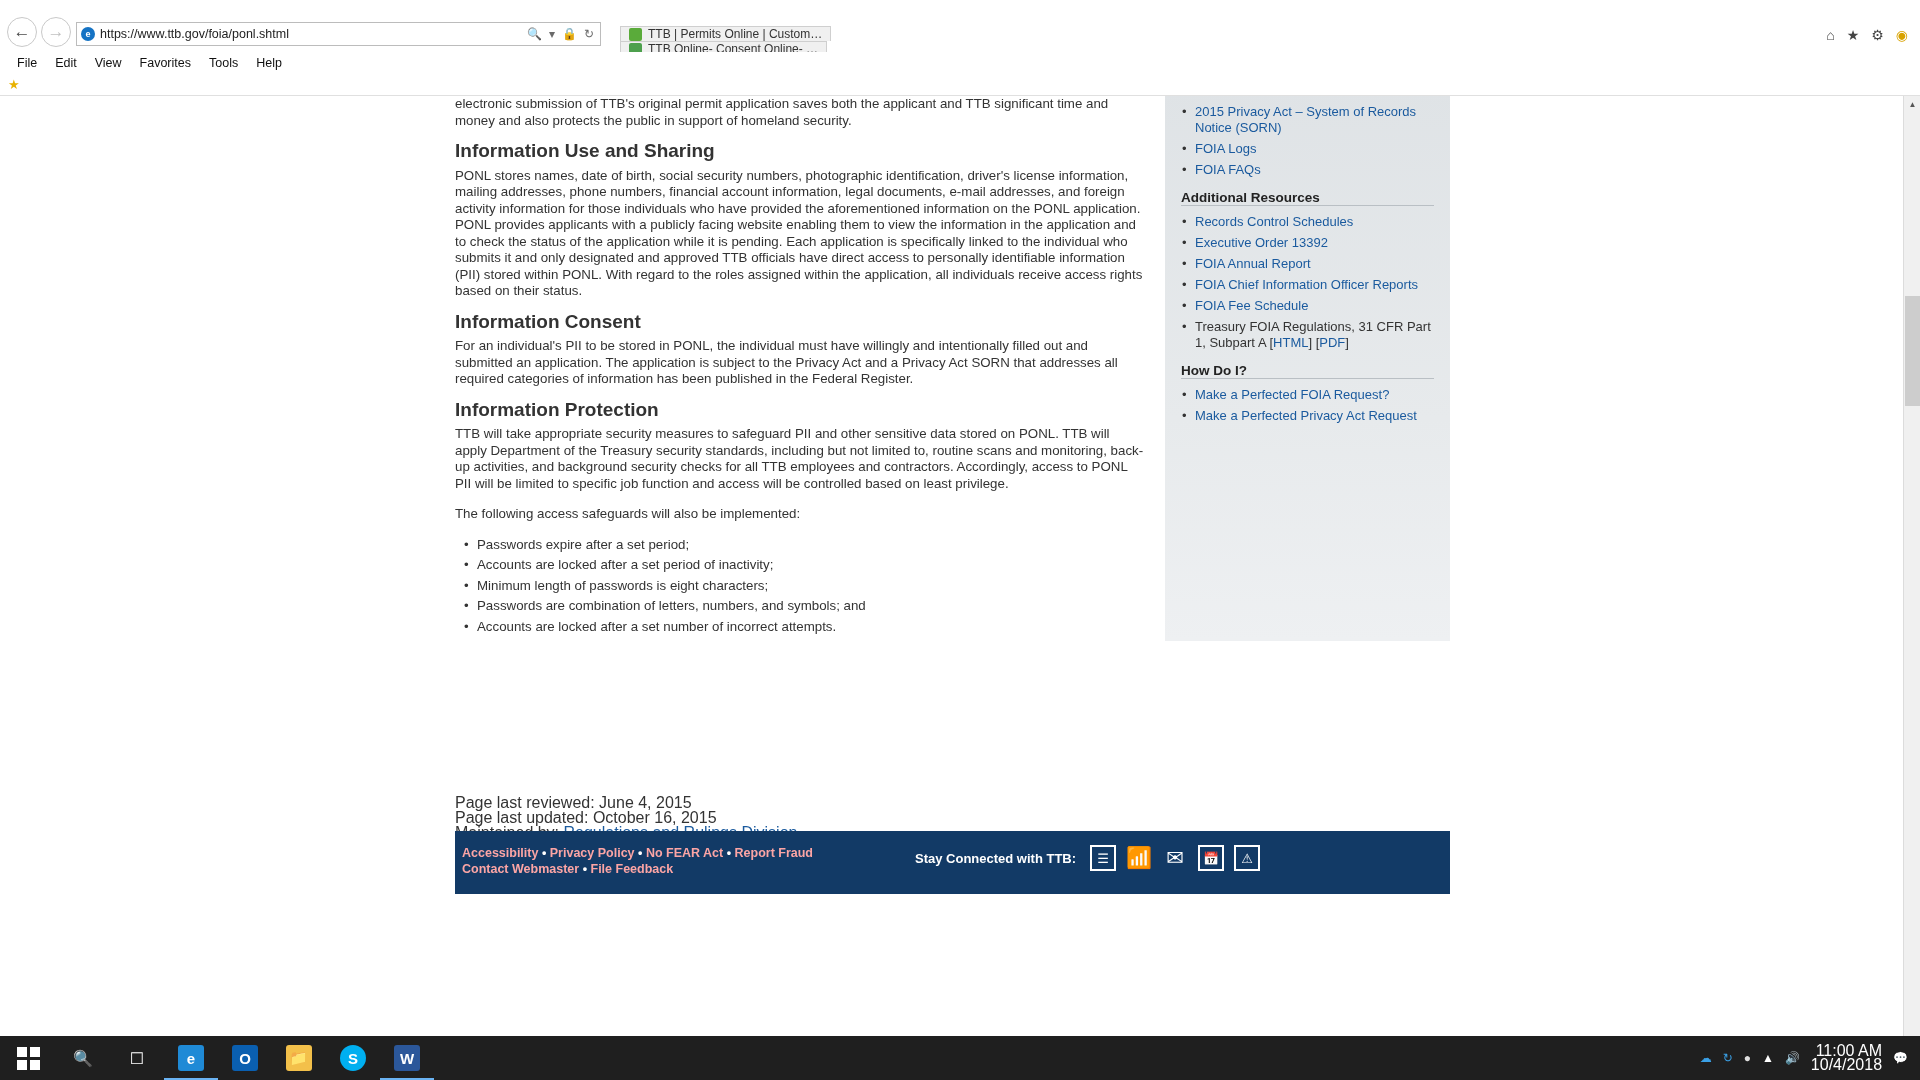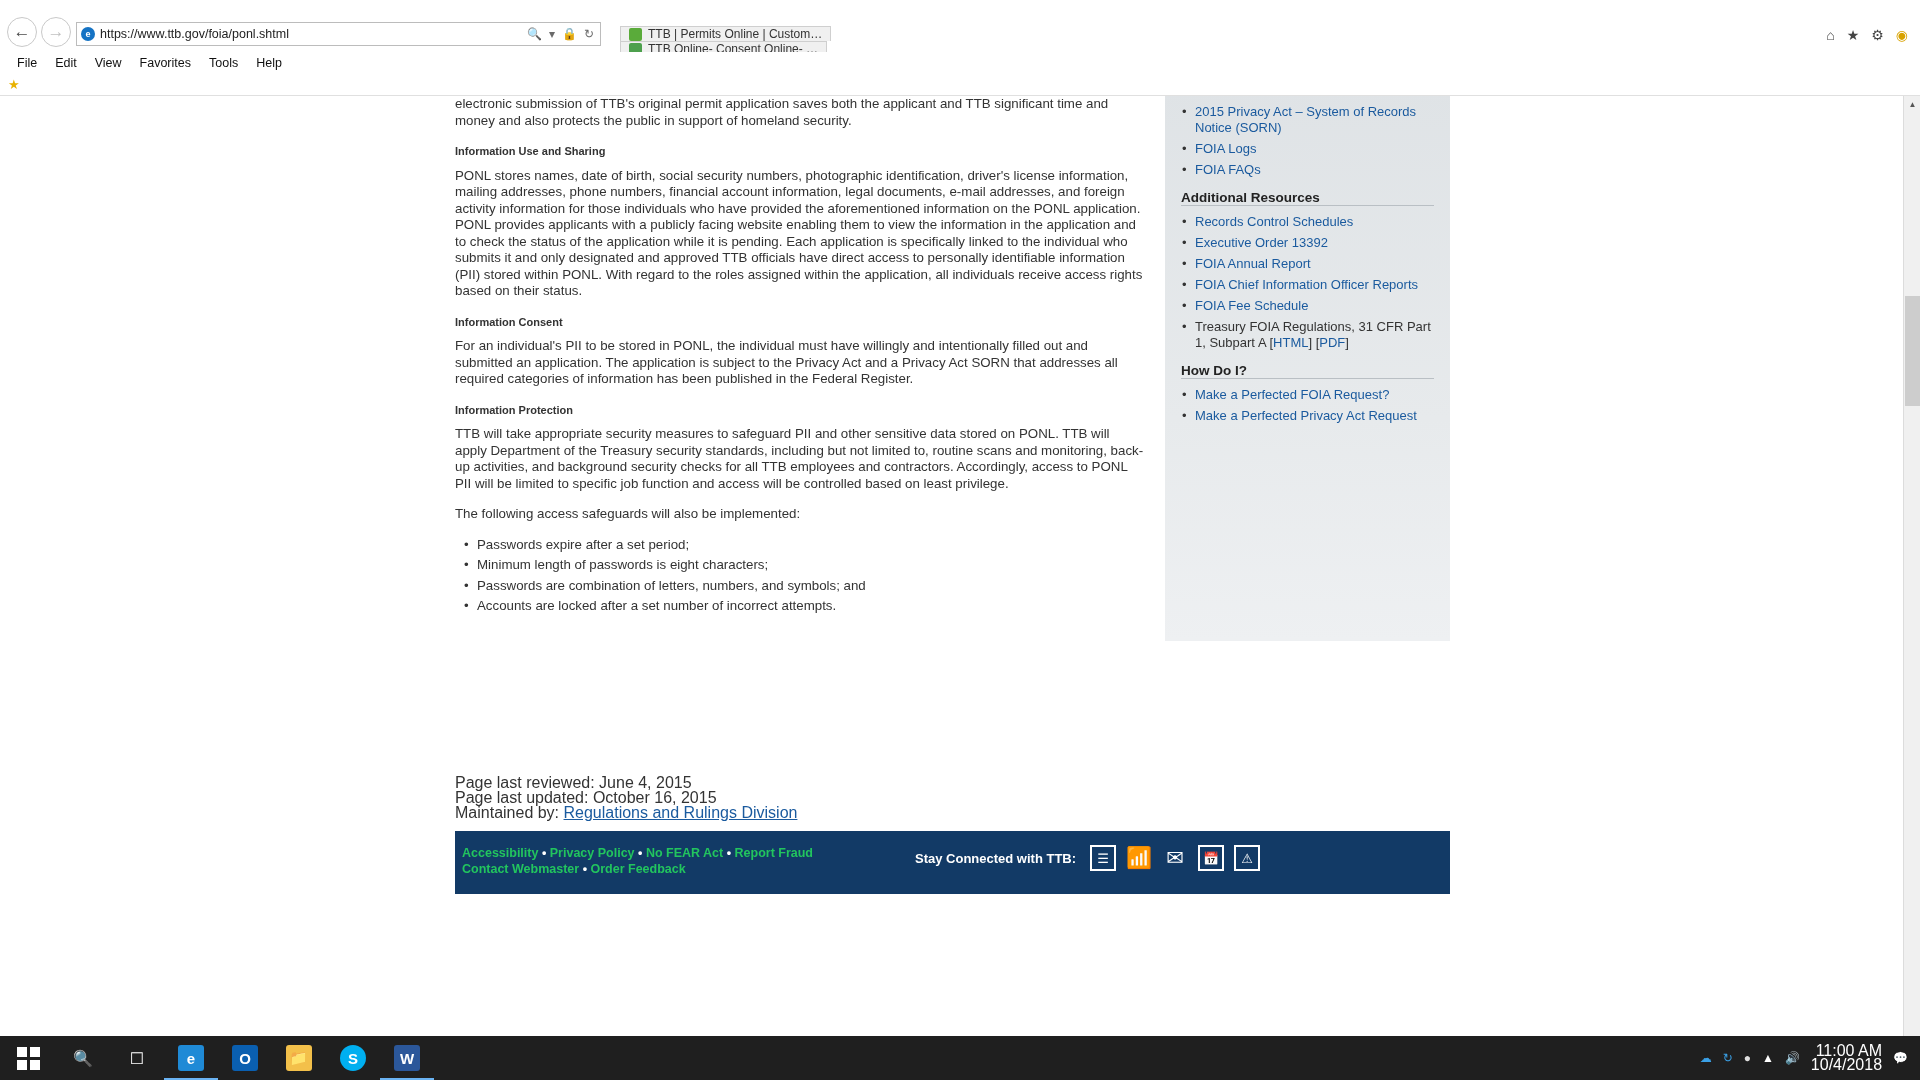--- a/index.html
+++ b/index.html
@@ -76,21 +76,21 @@
 
   
   .page-area {
     position:absolute; left:0; top:96px; width:1920px; height:952px; background:#ffffff;
     overflow:hidden;
   }
   .page-canvas { position:absolute; left:455px; top:0; width:995px; }
 
   .content-col { position:absolute; left:0px; top:0px; width:690px; color:#333; font-size:13.3px; line-height:16.5px; }
   .content-col p { margin-bottom:14px; }
-  .content-col h3 { font-size:11px; margin:0 0 8px 0; color:#333; }
+  .content-col h3 { font-size:19px; margin:0 0 8px 0; color:#333; }
   .content-col ul { margin:0 0 10px 22px; }
   .content-col li { margin-bottom:4px; list-style:none; position:relative; }
   .content-col li:before { content:"\2022"; position:absolute; left:-13px; color:#333; }
 
   .page-meta { font-size:16px; color:#333; line-height:15px; margin-top:160px; }
   .page-meta a { color:#1a5a9e; text-decoration:underline; }
 
   
   .side-col {
     position:absolute; left:710px; top:-10px; width:285px; padding:10px 16px 20px 16px;
@@ -103,21 +103,21 @@
   .side-col a { color:#1a5a9e; text-decoration:none; }
   .side-h { font-size:13.5px; font-weight:bold; color:#222; margin:12px 0 6px 0;
             border-bottom:1px solid #b9bfc4; }
 
   
   .footer {
     position:absolute; left:0px; top:735px; width:995px; height:63px; background:#123a66;
     color:#fff;
   }
   .footer-links { position:absolute; left:7px; top:14px; font-size:12.5px; font-weight:bold; line-height:16px; }
-  .footer-links a { color:#22c55e; text-decoration:none; }
+  .footer-links a { color:#fca5a5; text-decoration:none; }
   .stay { position:absolute; left:460px; top:20px; font-size:13px; font-weight:bold;text-align:right; }
   .social { position:absolute; left:635px; top:14px; display:flex; gap:10px; align-items:center; }
   .sbox { width:26px;height:26px;border:2px solid #fff;display:flex;align-items:center;justify-content:center;
           font-size:13px;color:#fff; }
   .sbox.noborder { border:none; font-size:21px; }
 
   .page-bottom-strip { position:absolute; left:0px; top:798px; width:995px; height:72px; background:#fff; }
   .page-left-edge { position:absolute; left:-85px; top:0; width:85px; height:870px; background:#fff; }
 
   
@@ -218,20 +218,21 @@
         <h3>Information Consent</h3>
         <p>For an individual's PII to be stored in PONL, the individual must have willingly and intentionally filled out and submitted an application. The application is subject to the Privacy Act and a Privacy Act SORN that addresses all required categories of information has been published in the Federal Register.</p>
 
         <h3>Information Protection</h3>
         <p>TTB will take appropriate security measures to safeguard PII and other sensitive data stored on PONL. TTB will apply Department of the Treasury security standards, including but not limited to, routine scans and monitoring, back-up activities, and background security checks for all TTB employees and contractors. Accordingly, access to PONL PII will be limited to specific job function and access will be controlled based on least privilege.</p>
 
         <p>The following access safeguards will also be implemented:</p>
 
         <ul>
           <li>Passwords expire after a set period;</li>
+          <li>Accounts are locked after a set period of inactivity;</li>
           <li>Minimum length of passwords is eight characters;</li>
           <li>Passwords are combination of letters, numbers, and symbols; and</li>
           <li>Accounts are locked after a set number of incorrect attempts.</li>
         </ul>
 
         <div class="page-meta">
           <div>Page last reviewed: June 4, 2015</div>
           <div>Page last updated: October 16, 2015</div>
           <div>
             <span>Maintained by:</span>
@@ -265,21 +266,21 @@
           <li><a href="#">Make a Perfected Privacy Act Request</a></li>
         </ul>
       </div>
 
       <div class="footer">
         <div class="footer-links">
           <div>
             <a href="#">Accessibility</a><span> • </span><a href="#">Privacy Policy</a><span> • </span><a href="#">No FEAR Act</a><span> • </span><a href="#">Report Fraud</a>
           </div>
           <div>
-            <a href="#">Contact Webmaster</a><span> • </span><a href="#">Order Feedback</a>
+            <a href="#">Contact Webmaster</a><span> • </span><a href="#">File Feedback</a>
           </div>
         </div>
         <div class="stay">Stay Connected with TTB:</div>
         <div class="social">
           <div class="sbox">☰</div>
           <div class="sbox noborder">📶</div>
           <div class="sbox noborder">✉</div>
           <div class="sbox">📅</div>
           <div class="sbox">⚠</div>
         </div>

